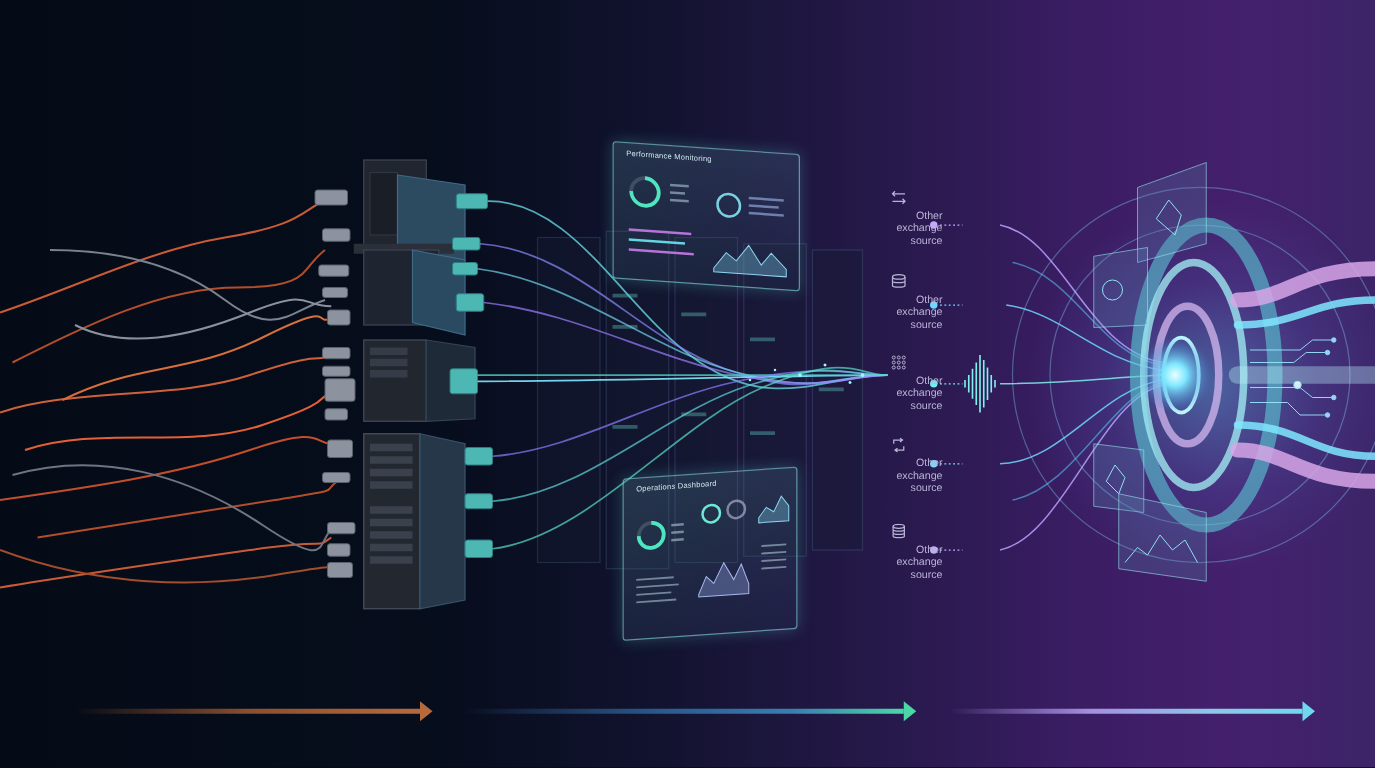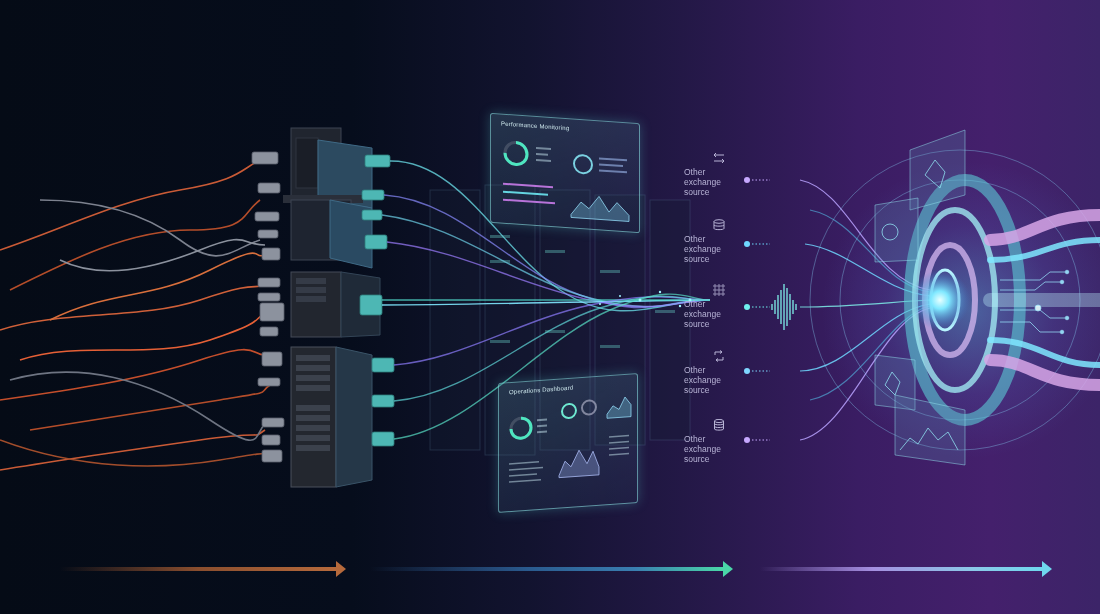--- a/index.html
+++ b/index.html
@@ -19,21 +19,21 @@
     position: absolute; border: 1px solid rgba(140,230,230,0.55);
     background: linear-gradient(160deg, rgba(90,140,160,0.28), rgba(40,60,90,0.22));
     box-shadow: 0 0 12px rgba(100,230,230,0.25);
     border-radius: 3px;
   }
   .panel-title {
     position: absolute; left: 10px; top: 6px; font-size: 6px; color: #cfe9ee; letter-spacing: 0.2px;
     white-space: nowrap;
   }
   .source {
-    position: absolute; width: 70px; text-align: left;
+    position: absolute; width: 70px; text-align: right;
     color: #b8b4d6; font-size: 8.5px; line-height: 10px;
   }
   .source .icon { display: block; margin: 0 auto 3px; width: 14px; height: 12px; color: #b8b4d6; }
   .arrow { position: absolute; height: 4px; top: 567px; }
   .arrow .head {
     position: absolute; right: -10px; top: -6px; width: 0; height: 0;
     border-top: 8px solid transparent; border-bottom: 8px solid transparent; border-left: 10px solid;
   }
 </style>
 </head>

